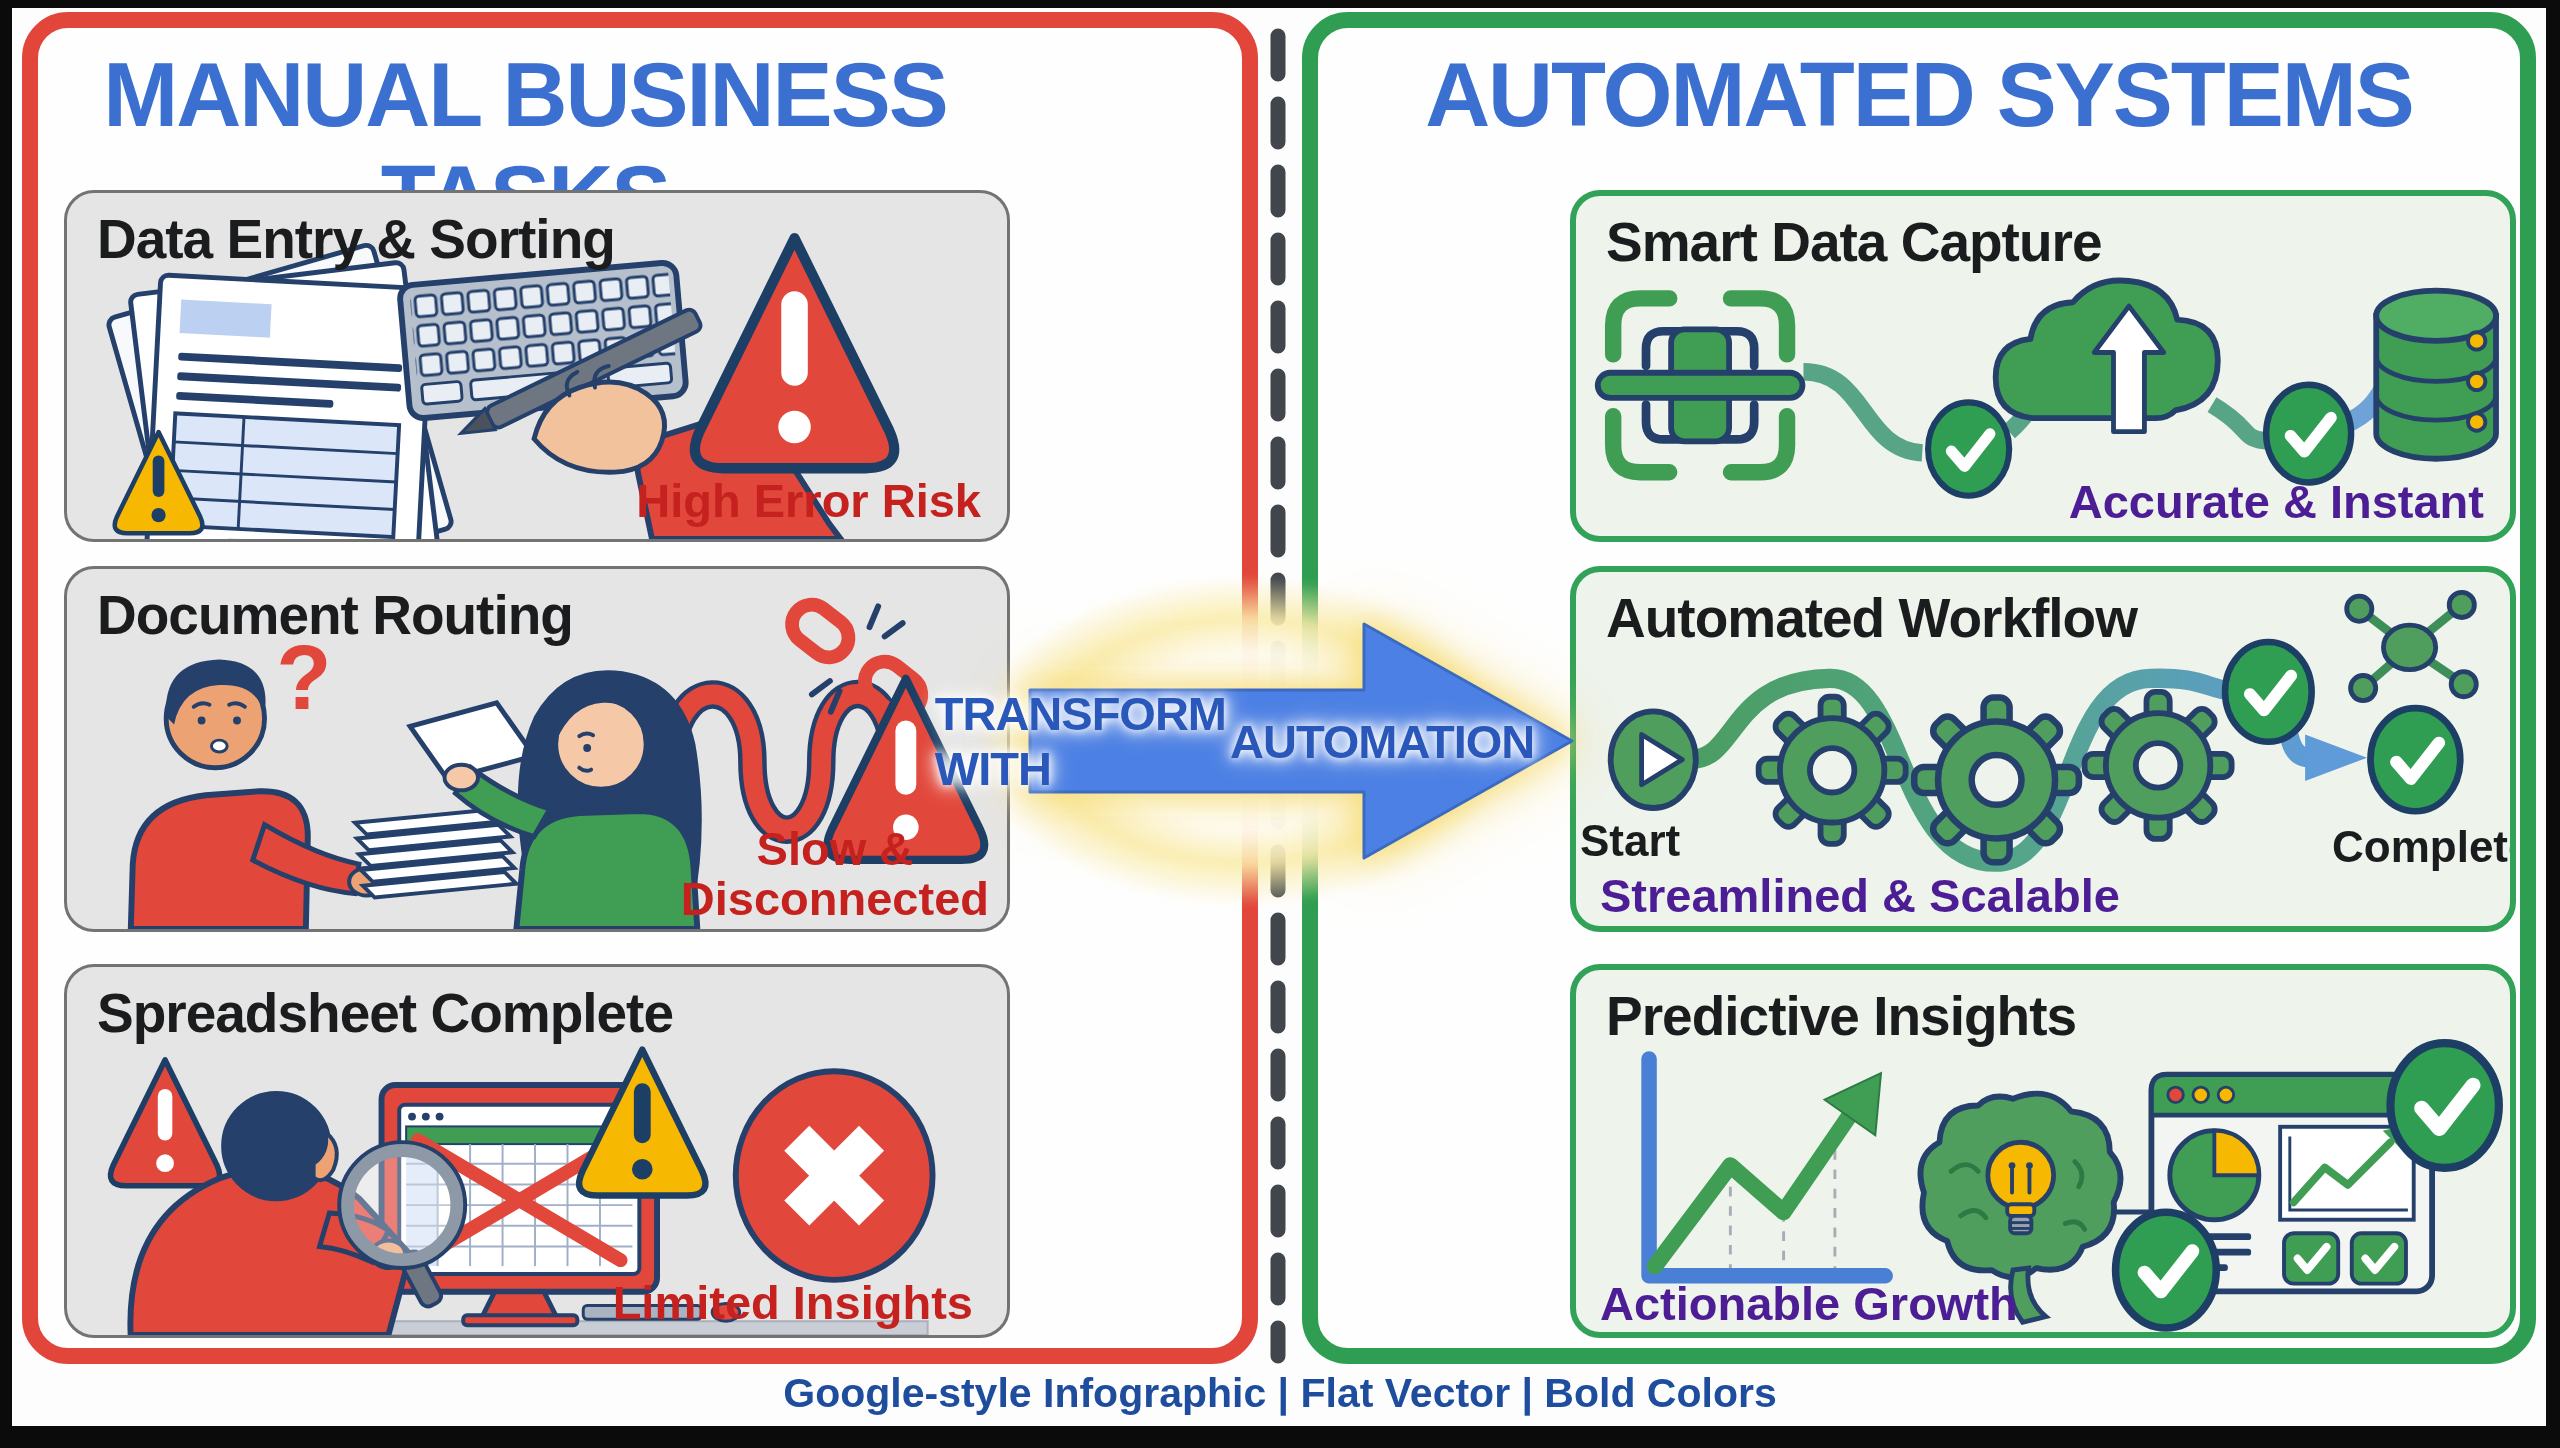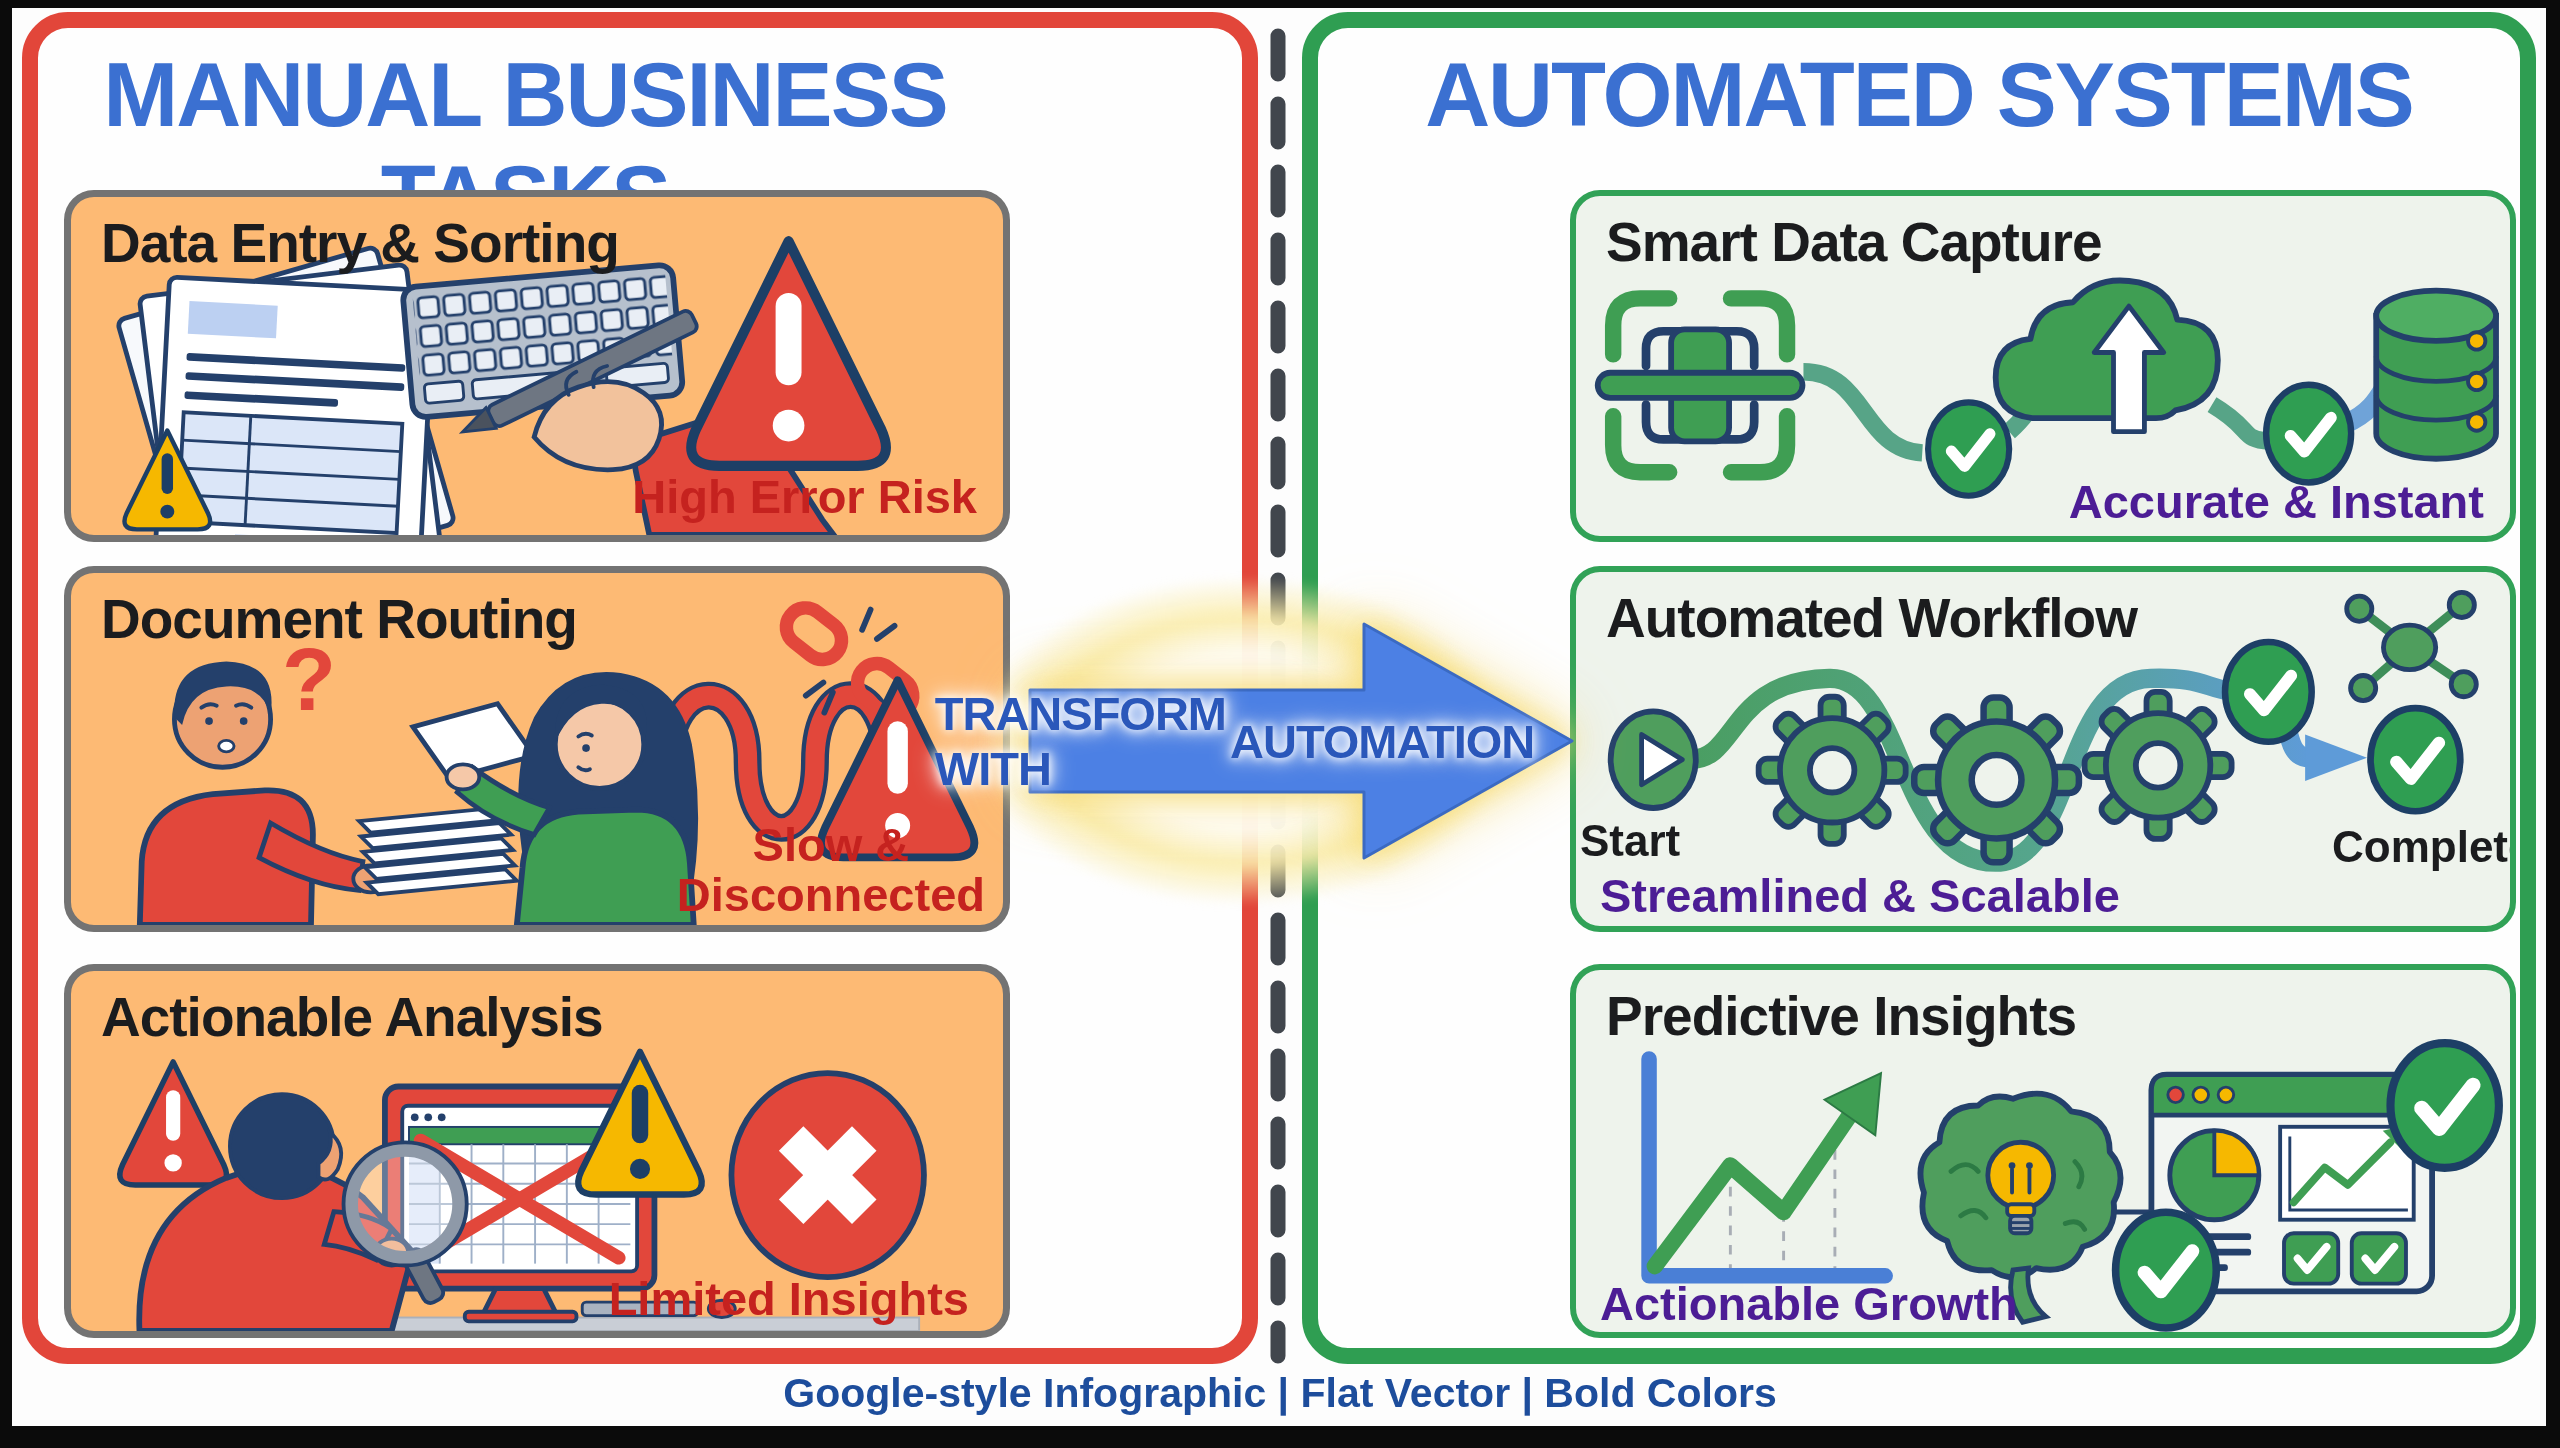--- a/index.html
+++ b/index.html
@@ -5,21 +5,21 @@
   html,body{margin:0;padding:0}
   body{width:2560px;height:1448px;position:relative;background:#fdfdfd;overflow:hidden;
        font-family:"Liberation Sans","DejaVu Sans",sans-serif;}
   .bar{position:absolute;background:#0b0b0b}
   .panel{position:absolute;box-sizing:border-box;border-radius:46px;background:#fefefe}
   .panel.red{border:16px solid #e2463a}
   .panel.green{border:16px solid #2f9e52}
   .panel-title{position:absolute;margin:0;text-align:center;font-weight:bold;font-size:90px;
                letter-spacing:-2px;color:#3b70d1;z-index:2}
   .card{position:absolute;box-sizing:border-box;border-radius:30px;overflow:hidden;z-index:3}
-  .card.red{border:7px solid #737373;background:#fdba74}
+  .card.red{border:3px solid #737373;background:#e5e5e5}
   .card.green{border:6px solid #31a257;background:#eef3ec}
   .card-title{position:absolute;left:30px;top:14px;margin:0;font-size:55px;font-weight:bold;
               color:#1b1c1e;letter-spacing:-1px;z-index:2}
   .status{position:absolute;font-size:47px;font-weight:bold;z-index:2;line-height:1.05;text-align:center}
   .status.red{color:#c5221f}
   .status.green{color:#4c1d95}
   .illus{position:absolute;left:0;top:0;width:100%;height:100%;z-index:1}
   .flow-label{position:absolute;font-size:44px;font-weight:bold;color:#1b1c1e;text-align:left;z-index:2}
   .divider-svg{position:absolute;left:1262px;top:6px;width:32px;height:1392px;z-index:1}
   .arrow-wrap{position:absolute;left:1012px;top:590px;width:578px;height:302px;z-index:6}
@@ -236,21 +236,21 @@
     </g>
     <use href="#def-warn-yellow" transform="translate(580,160) scale(0.95)"></use>
     <g>
       <ellipse cx="775" cy="212" rx="100" ry="106" fill="#e2473b" stroke="#24406b" stroke-width="6"></ellipse>
       <g stroke="#ffffff" stroke-width="36">
         <line x1="737" y1="174" x2="813" y2="250"></line>
           <line x1="813" y1="174" x2="737" y2="250"></line>
       </g>
     </g>
   </svg>
-  <h2 class="card-title">Actionable Analysis</h2>
+  <h2 class="card-title">Spreadsheet Complete</h2>
   <div class="status red" style="right:34px;bottom:8px">Limited Insights</div>
 </section>
 
 <section class="card green" style="left:1570px;top:190px;width:946px;height:352px">
   <svg class="illus" viewBox="0 0 946 352">
     <path d="M225,182 C290,182 285,262 348,266" fill="none" stroke="#57a487" stroke-width="18"></path>
     <path d="M438,244 C470,216 462,200 482,192" fill="none" stroke="#57a487" stroke-width="18"></path>
     <path d="M648,216 C692,242 676,252 708,254" fill="none" stroke="#57a487" stroke-width="18"></path>
     <path d="M786,236 C832,216 822,182 852,176" fill="none" stroke="#6fa3d8" stroke-width="20"></path>
     <g transform="translate(118,196)">

